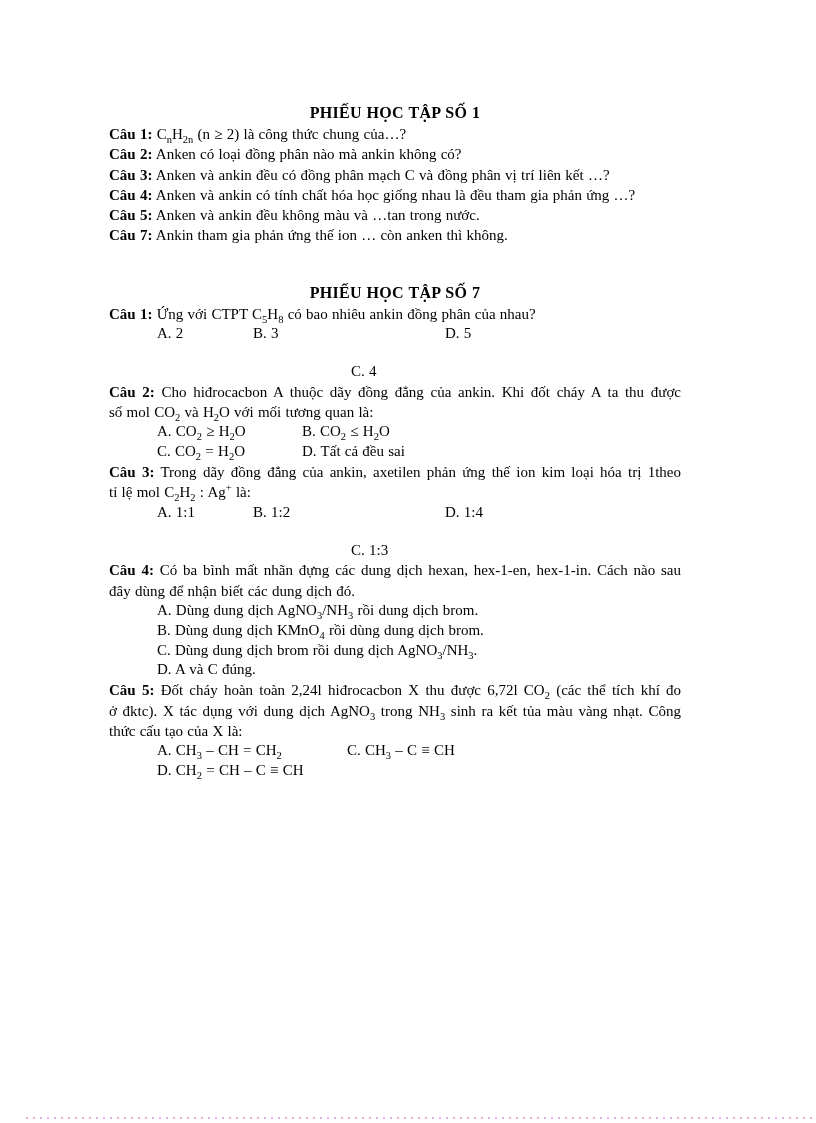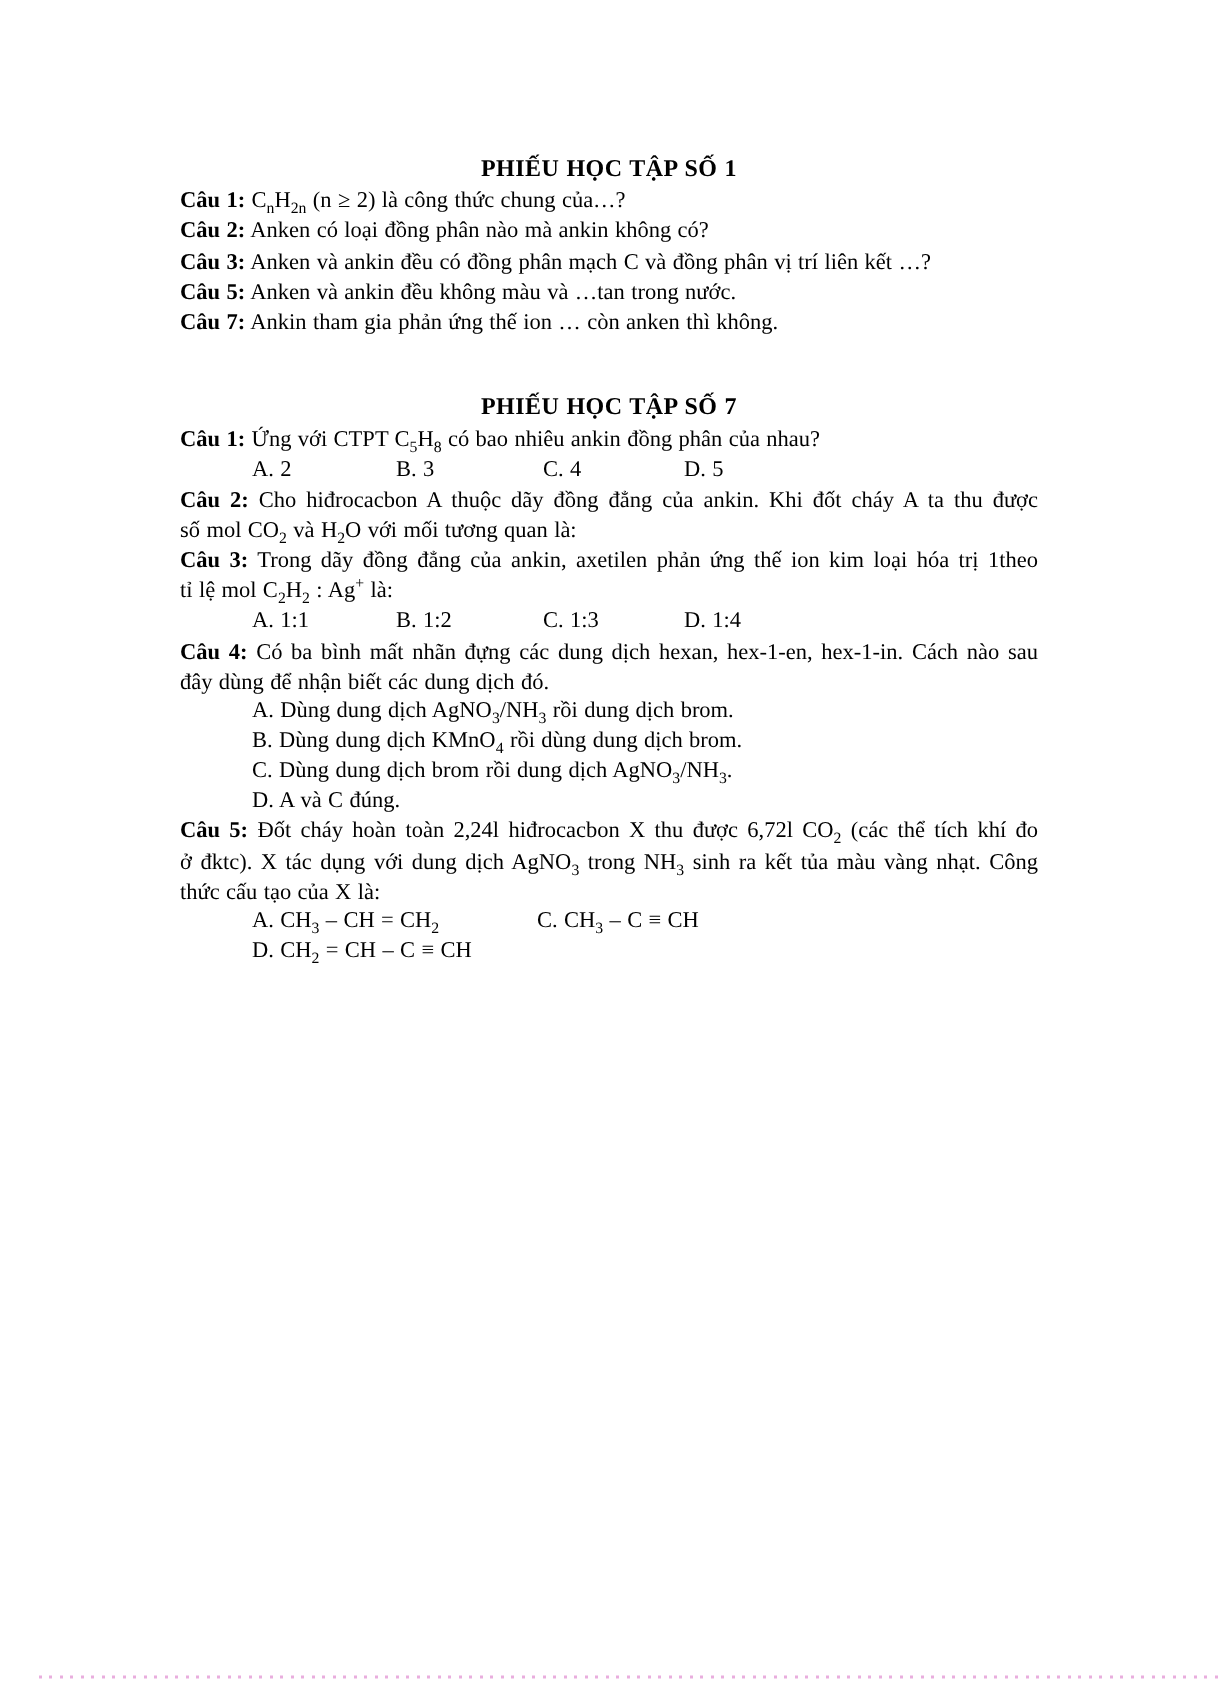--- a/index.html
+++ b/index.html
@@ -2,35 +2,35 @@
 <html><head>
 <meta charset="utf-8">
 <style>
   html,body{margin:0;padding:0;}
   body{
     width:816px;height:1123px;background:#ffffff;position:relative;
     font-family:"Liberation Serif","DejaVu Serif",serif;
     color:#000;font-size:15px;word-spacing:0.5px;
     -webkit-font-smoothing:antialiased;
   }
-  .doc{position:absolute;left:120px;top:102px;width:572px;}
+  .doc{position:absolute;left:109px;top:102px;width:572px;}
   .sheet-title{
     margin:0;font-size:16px;font-weight:bold;text-align:center;
     line-height:22px;letter-spacing:0.3px;
   }
   .sheet2{margin-top:36px;}
   .ln{line-height:20.3px;text-align:left;overflow:hidden;}
   .fit{text-align:justify;text-align-last:justify;}
   .lbl{font-weight:bold;}
   sub{font-size:10.5px;line-height:0;}
   sup{font-size:10.5px;line-height:0;}
   .opts-row4{display:flex;padding-left:48px;line-height:19.8px;}
   .opts-row4 .opt1{width:96px;}
   .opts-row4 .opt2{width:98px;}
-  .opts-row4 .opt3{width:94px;}
+  .opts-row4 .opt3{width:94px;margin-top:38px;}
   .opts-grid2{display:grid;padding-left:48px;line-height:19.8px;}
   .cols-q2{grid-template-columns:145px auto;}
   .cols-q5{grid-template-columns:190px auto;}
   .opts-list{padding-left:48px;}
   .opts-list .opt{line-height:19.8px;}
   .page-divider{
     position:absolute;left:26px;top:1117px;width:788px;height:2px;
     background:repeating-linear-gradient(to right,#e9aede 0 2px,transparent 2px 7px);
   }
 </style>
@@ -38,37 +38,44 @@
 <body>
 
 <div class="doc">
 
   <section>
     <h1 class="sheet-title">PHIẾU HỌC TẬP SỐ 1</h1>
 
     <div class="ln"><b class="lbl">Câu 1:</b> <span>C<sub>n</sub>H<sub>2n</sub> (n ≥ 2) là công thức chung của…?</span></div>
     <div class="ln"><b class="lbl">Câu 2:</b> <span>Anken có loại đồng phân nào mà ankin không có?</span></div>
     <div class="ln"><b class="lbl">Câu 3:</b> <span>Anken và ankin đều có đồng phân mạch C và đồng phân vị trí liên kết …?</span></div>
+    <div class="ln"><b class="lbl">Câu 4:</b> <span>Anken và ankin có tính chất hóa học giống nhau là đều tham gia phản ứng …?</span></div>
     <div class="ln"><b class="lbl">Câu 5:</b> <span>Anken và ankin đều không màu và …tan trong nước.</span></div>
     <div class="ln"><b class="lbl">Câu 7:</b> <span>Ankin tham gia phản ứng thế ion … còn anken thì không.</span></div>
   </section>
 
   <section class="sheet2">
     <h1 class="sheet-title">PHIẾU HỌC TẬP SỐ 7</h1>
 
     <div class="ln"><b class="lbl">Câu 1:</b> <span>Ứng với CTPT C<sub>5</sub>H<sub>8</sub> có bao nhiêu ankin đồng phân của nhau?</span></div>
     <div class="opts-row4">
       <span class="opt1">A. 2</span>
       <span class="opt2">B. 3</span>
       <span class="opt3">C. 4</span>
       <span class="opt4">D. 5</span>
     </div>
 
     <div class="ln fit"><b class="lbl">Câu 2:</b> <span>Cho hiđrocacbon A thuộc dãy đồng đẳng của ankin. Khi đốt cháy A ta thu được</span></div>
     <div class="ln"><span>số mol CO<sub>2</sub> và H<sub>2</sub>O với mối tương quan là:</span></div>
+    <div class="opts-grid2 cols-q2">
+      <span>A. CO<sub>2</sub> ≥ H<sub>2</sub>O</span>
+      <span>B. CO<sub>2</sub> ≤ H<sub>2</sub>O</span>
+      <span>C. CO<sub>2</sub> = H<sub>2</sub>O</span>
+      <span>D. Tất cả đều sai</span>
+    </div>
 
     <div class="ln fit"><b class="lbl">Câu 3:</b> <span>Trong dãy đồng đẳng của ankin, axetilen phản ứng thế ion kim loại hóa trị 1theo</span></div>
     <div class="ln"><span>tỉ lệ mol C<sub>2</sub>H<sub>2</sub> : Ag<sup>+</sup> là:</span></div>
     <div class="opts-row4">
       <span class="opt1">A. 1:1</span>
       <span class="opt2">B. 1:2</span>
       <span class="opt3">C. 1:3</span>
       <span class="opt4">D. 1:4</span>
     </div>
 

